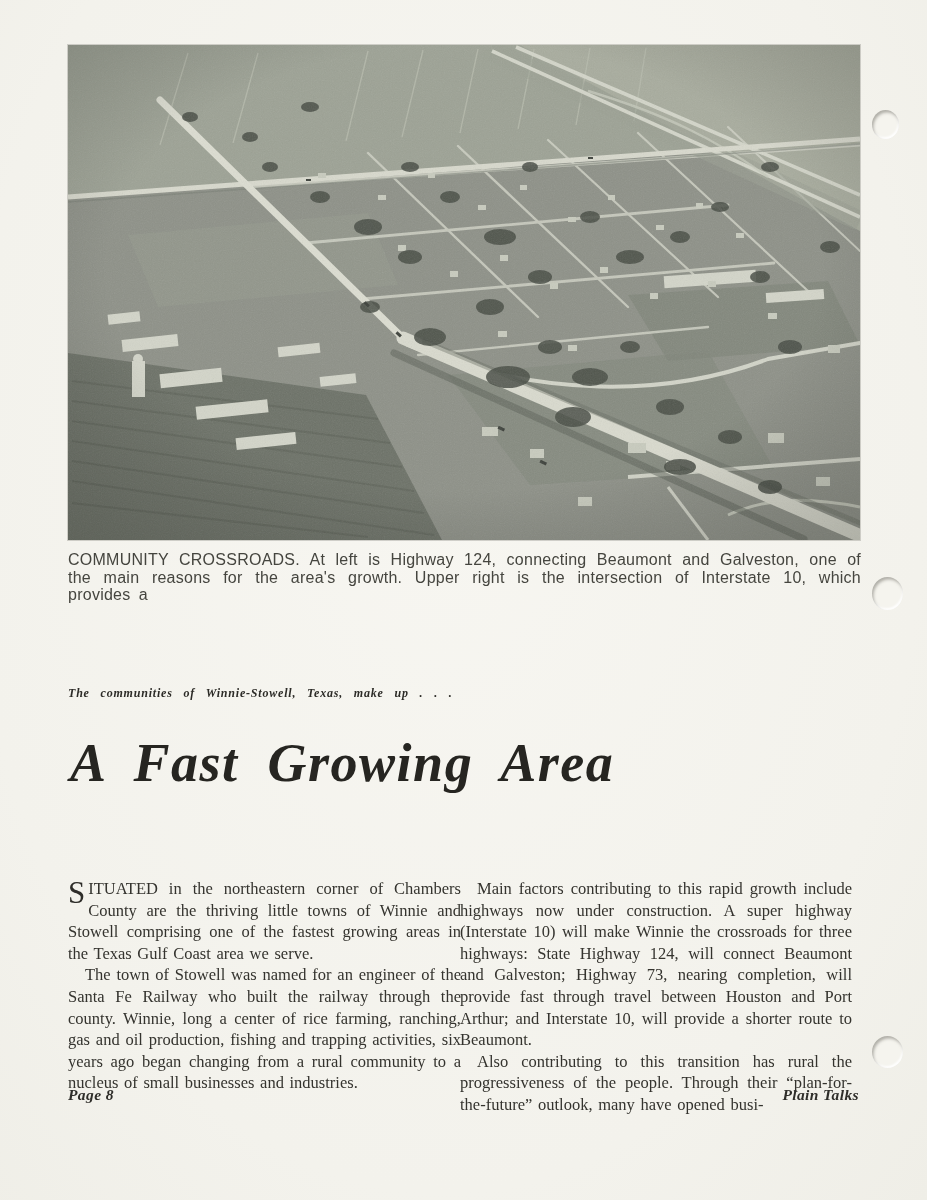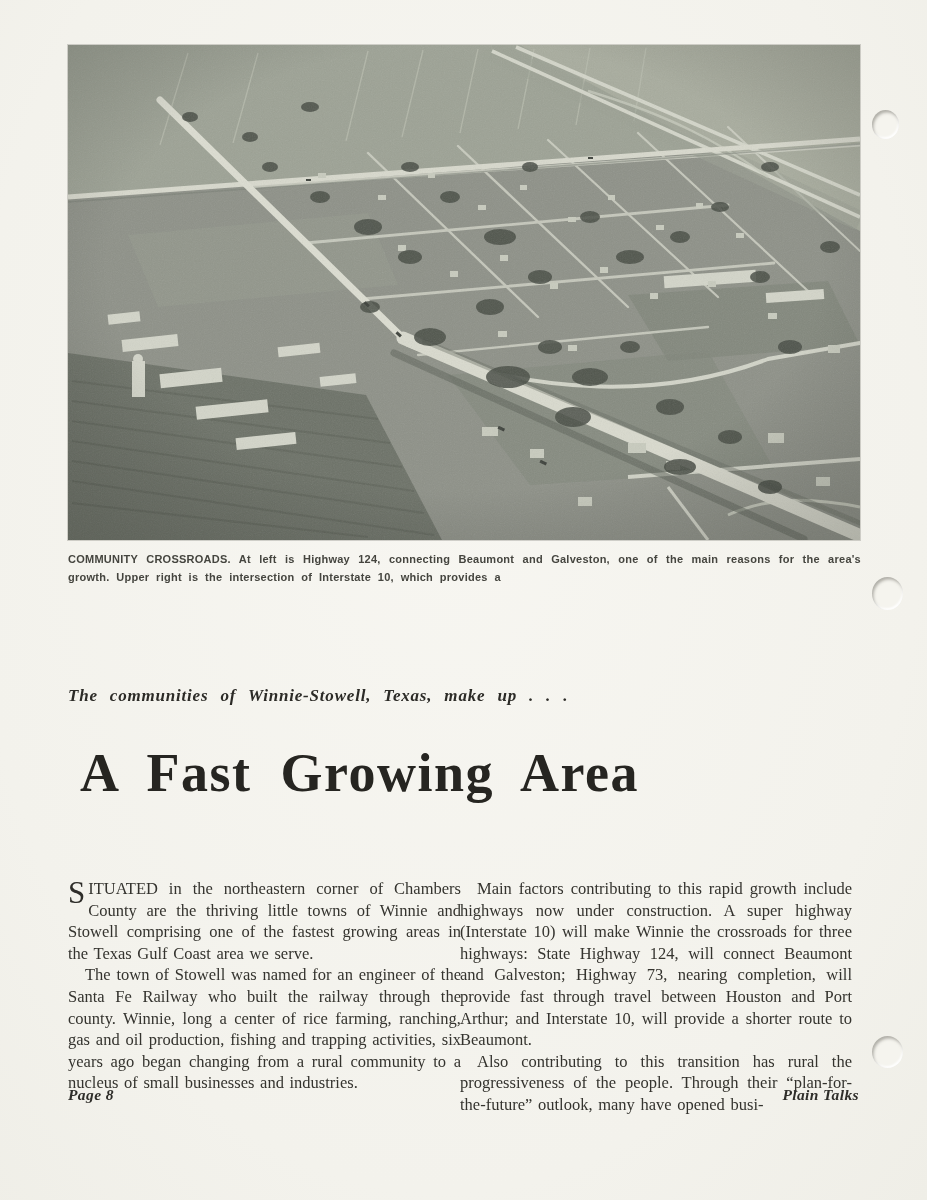--- a/index.html
+++ b/index.html
@@ -17,28 +17,28 @@
   .photo{
     position:absolute;left:68px;top:45px;width:792px;height:495px;
     box-shadow:0 0 0 1px rgba(90,90,85,.25);
   }
   .photo svg{display:block;width:100%;height:100%;}
   
   .caption{
     position:absolute;left:68px;top:551px;width:793px;
     display:flex;gap:30px;
     font-family:"Liberation Sans", sans-serif;
-    font-weight:700;font-size:11px;line-height:17.5px;
+    font-weight:400;font-size:16px;line-height:17.5px;
     color:#45453f;letter-spacing:.25px;word-spacing:3.5px;
   }
   .caption .cap-col{flex:1;text-align:justify;text-align-last:left;}
   
   .kicker{
     position:absolute;left:68px;top:686px;
-    font-style:italic;font-weight:700;font-size:17px;
+    font-style:italic;font-weight:700;font-size:12px;
     letter-spacing:.8px;word-spacing:7px;color:#2c2b27;
   }
   
   .headline{
     position:absolute;left:64px;top:728px;
     font-size:54px;font-weight:700;line-height:1.1;
     letter-spacing:1.5px;word-spacing:14px;color:#262521;
   }
   
   .bodycol{
@@ -251,21 +251,21 @@
       <rect width="792" height="495" fill="url(#vig)"></rect>
     </svg>
   </div>
 
   <div class="caption">
     <div class="cap-col">COMMUNITY CROSSROADS. At left is Highway 124, connecting Beaumont and Galveston, one of the main reasons for the area's growth. Upper right is the intersection of Interstate 10, which provides a</div>
   </div>
 
   <div class="kicker">The communities of Winnie-Stowell, Texas, make up . . .</div>
 
-  <h1 class="headline" style="margin:16px;">A Fast Growing Area</h1>
+  <h1 class="headline" style="margin:6px;font-style:italic;">A Fast Growing Area</h1>
 
   <div class="bodycol col-left">
     <p><span class="initcap">S</span><span>ITUATED in the northeastern corner of Chambers County are the thriving little towns of Winnie and Stowell comprising one of the fastest growing areas in the Texas Gulf Coast area we serve.</span></p>
     <p class="indent">The town of Stowell was named for an engineer of the Santa Fe Railway who built the railway through the county. Winnie, long a center of rice farming, ranching, gas and oil production, fishing and trapping activities, six years ago began changing from a rural community to a nucleus of small businesses and industries.</p>
   </div>
 
   <div class="bodycol col-right">
     <p class="indent">Main factors contributing to this rapid growth include highways now under construction. A super highway (Interstate 10) will make Winnie the crossroads for three highways: State Highway 124, will connect Beaumont and Galveston; Highway 73, nearing completion, will provide fast through travel between Houston and Port Arthur; and Interstate 10, will provide a shorter route to Beaumont.</p>
     <p class="indent">Also contributing to this transition has rural the progressiveness of the people. Through their “plan-for-the-future” outlook, many have opened busi-</p>
   </div>

